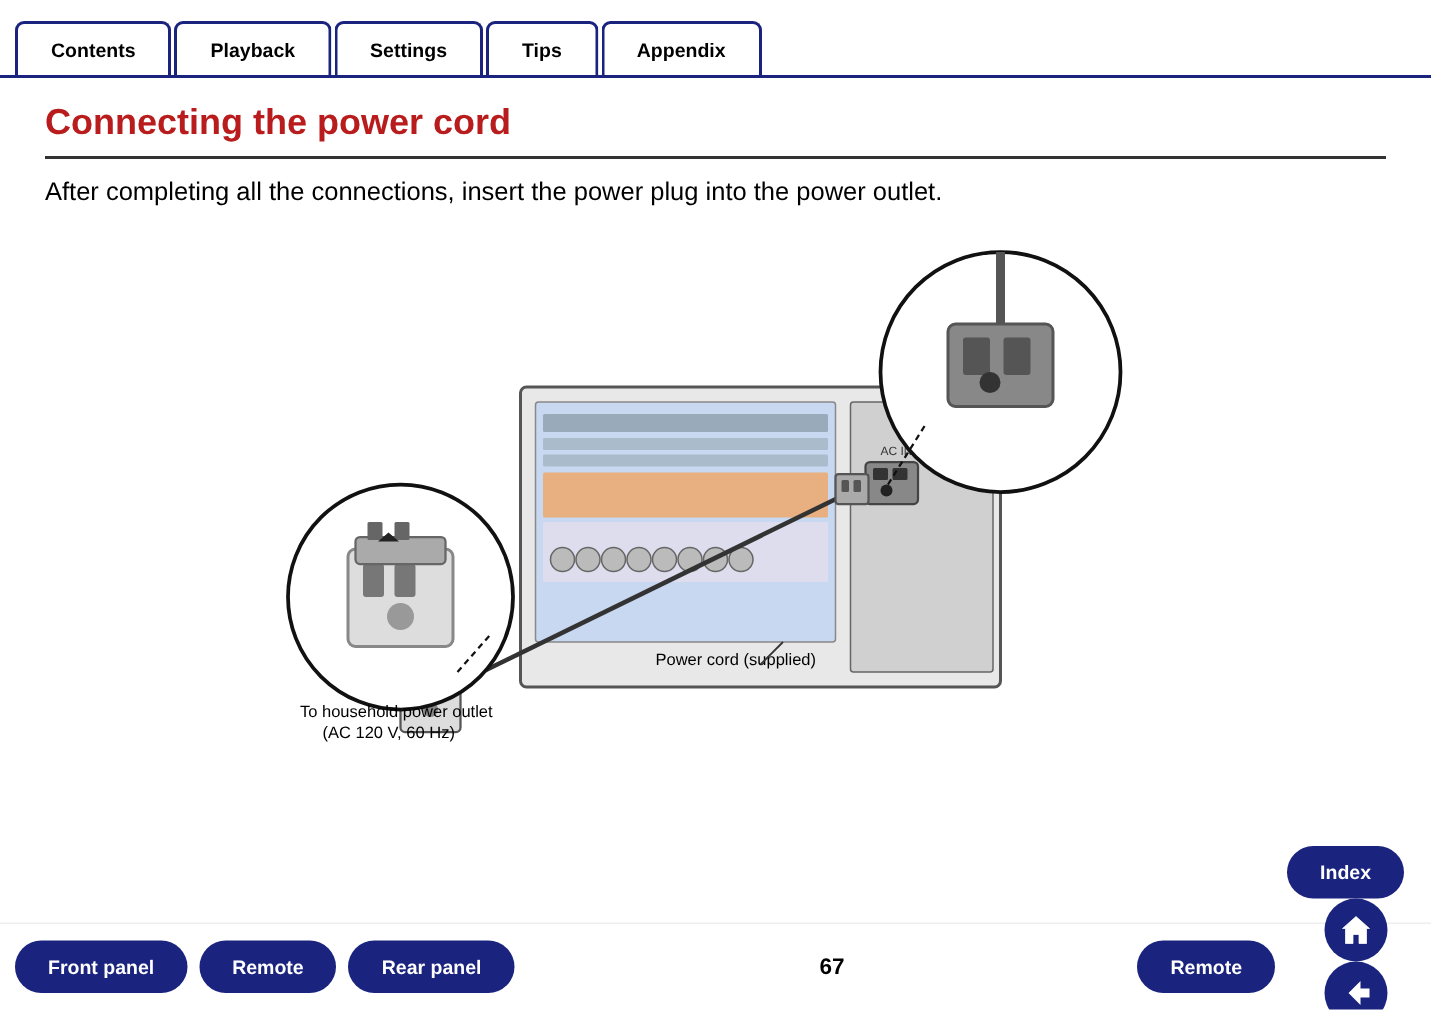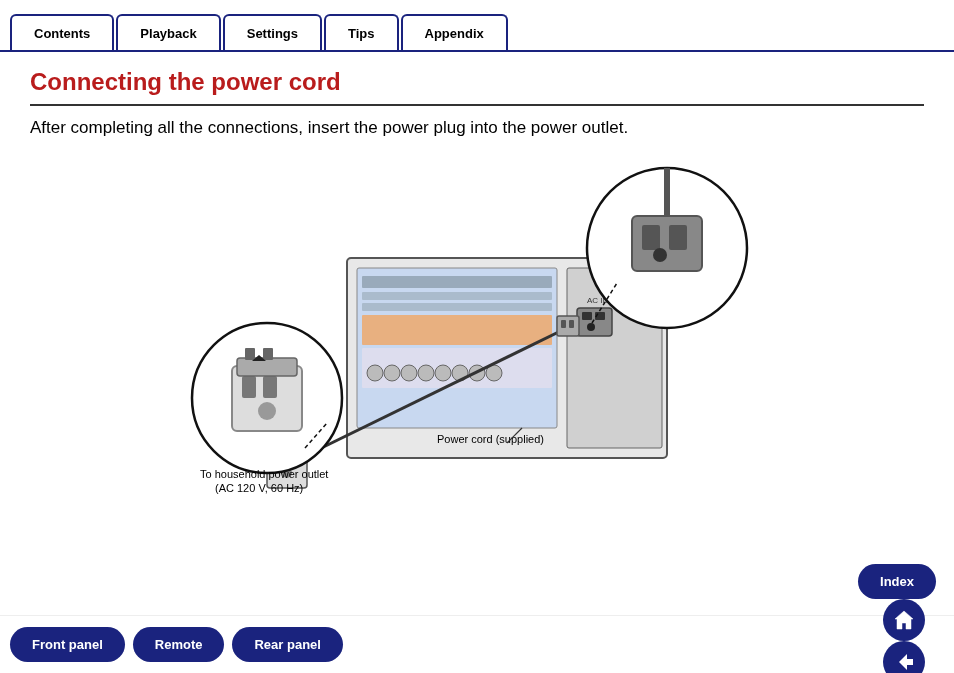--- a/index.html
+++ b/index.html
@@ -240,20 +240,24 @@
       <line x1="380" y1="295" x2="395" y2="280" stroke="#333" stroke-width="1.2"></line>
     </svg>
   </div>
 </div>
 
 <div class="bottom-nav">
   <div class="bottom-left-btns">
     <button class="bottom-btn">Front panel</button>
     <button class="bottom-btn">Remote</button>
     <button class="bottom-btn">Rear panel</button>
+  </div>
+  <div class="bottom-center">
+    <span class="page-num">67</span>
+    <button class="bottom-btn">Remote</button>
   </div>
   <div class="bottom-right-icons">
     <button class="bottom-btn">Index</button>
     <button class="nav-icon-btn" title="Home">
       <svg width="22" height="22" viewBox="0 0 22 22">
         <polygon points="11,2 2,10 4,10 4,20 9,20 9,14 13,14 13,20 18,20 18,10 20,10" fill="white" stroke="white" stroke-width="0.5"></polygon>
       </svg>
     </button>
     <button class="nav-icon-btn" title="Back">
       <svg width="22" height="22" viewBox="0 0 22 22">

